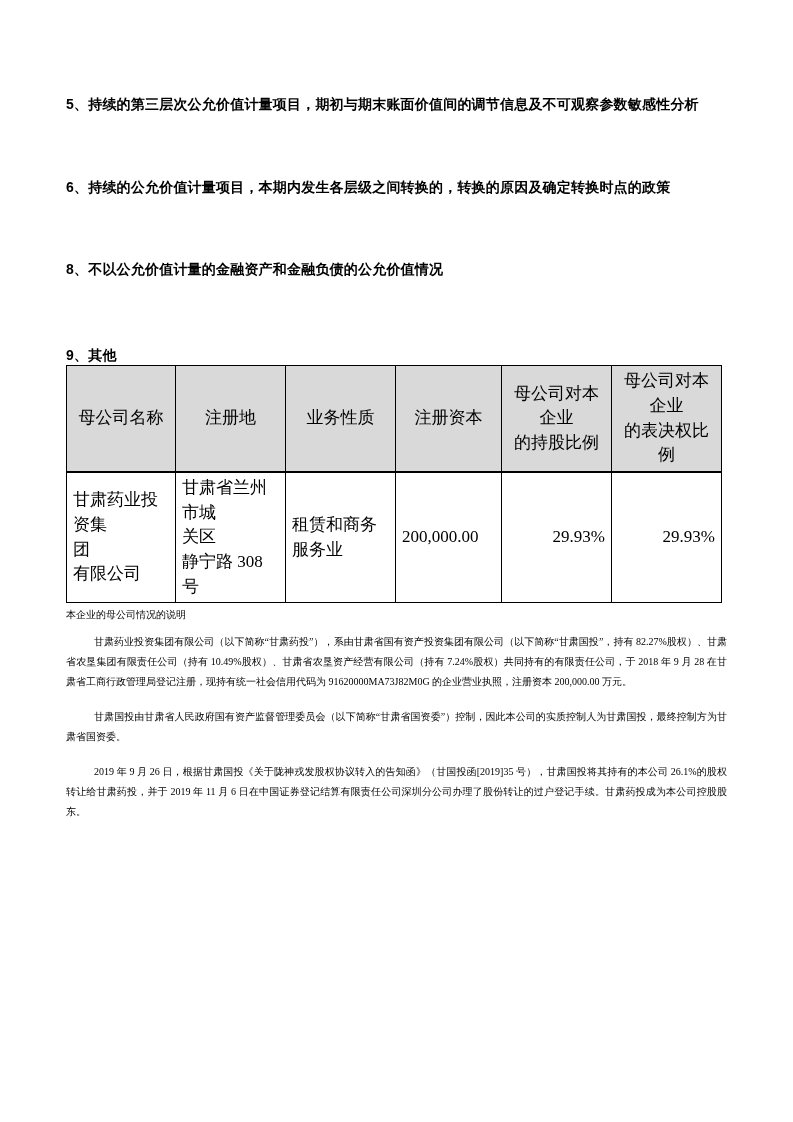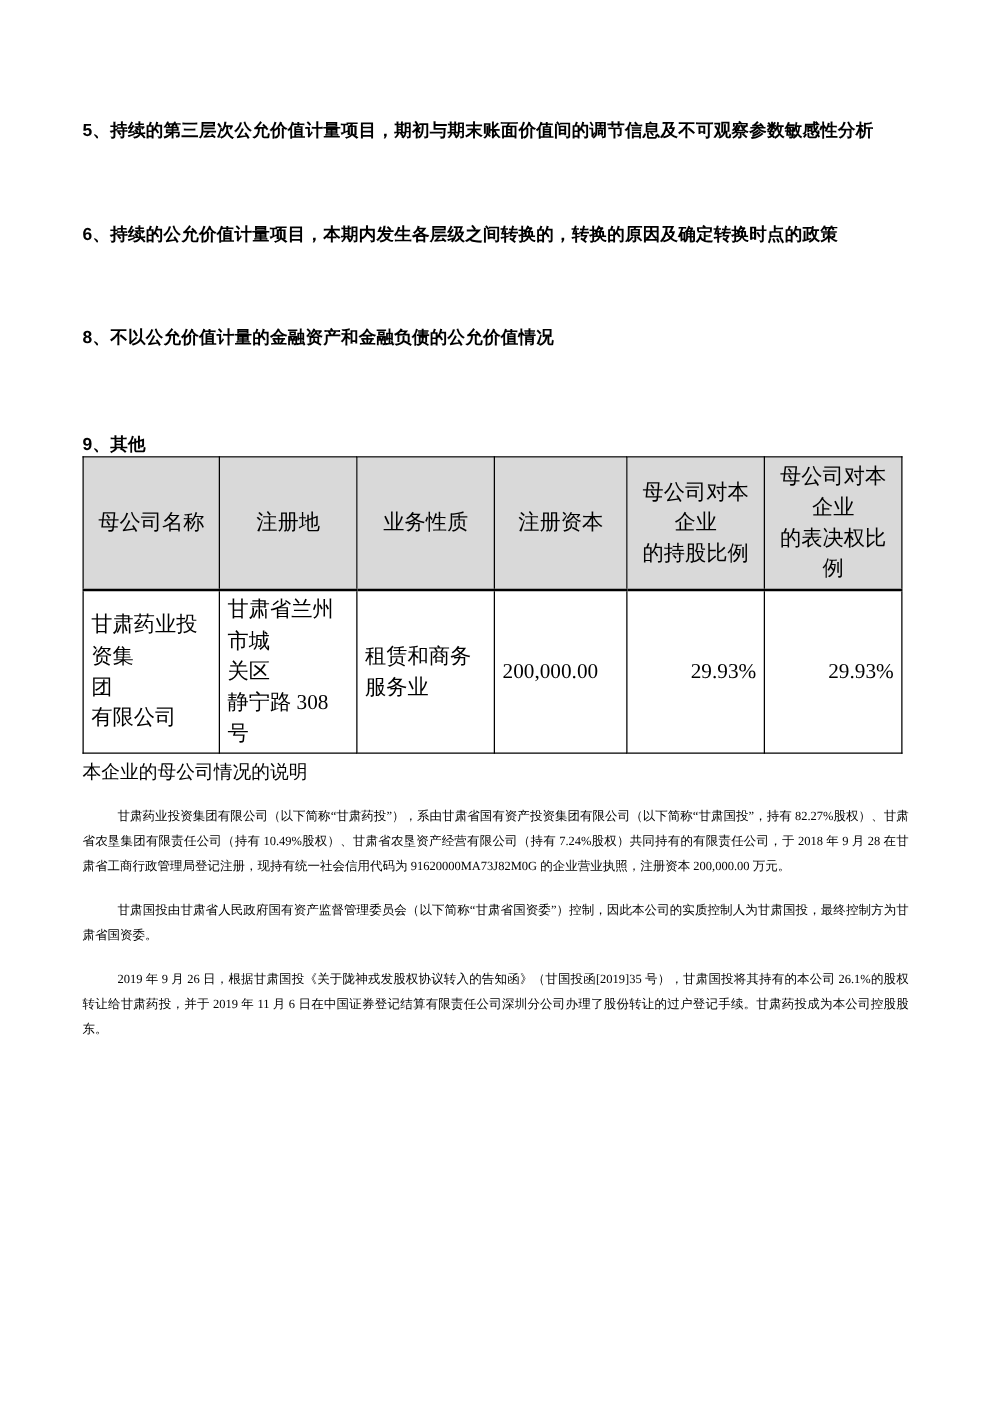--- a/index.html
+++ b/index.html
@@ -56,21 +56,21 @@
     font-weight: normal;
     text-align: center;
     height: 36px;
     border-bottom: 2px solid #000;
   }
   table.ptable tbody td { height: 48px; }
   .al { text-align: left; }
   .ar { text-align: right; }
 
   .table-note {
-    font-size: 15px;
+    font-size: 10px;
     line-height: 1.4;
     margin-top: 5px;
   }
   .body-par {
     font-size: 10px;
     line-height: 20px;
     text-align: justify;
     text-indent: 28px;
     margin: 15px 0 0 0;
     word-break: break-word;

